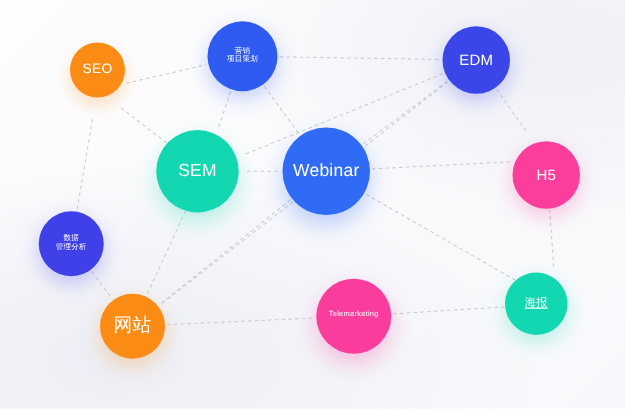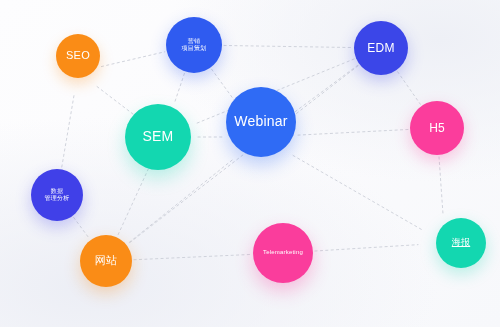--- a/index.html
+++ b/index.html
@@ -77,33 +77,33 @@
       <div class="node" style="left: 166px; top: 17px; width: 56px; height: 56px; background: rgb(47, 91, 240); box-shadow: rgba(47, 91, 240, 0.28) 0px 6px 16px; font-size: 6px;">
         <span class="label">营销
 项目策划</span>
       </div>
       <div class="node" style="left: 354px; top: 21px; width: 54px; height: 54px; background: rgb(59, 70, 232); box-shadow: rgba(59, 70, 232, 0.28) 0px 6px 16px; font-size: 12px;">
         <span class="label">EDM</span>
       </div>
       <div class="node" style="left: 125px; top: 104px; width: 66px; height: 66px; background: rgb(19, 215, 176); box-shadow: rgba(19, 215, 176, 0.28) 0px 8px 18px; font-size: 14px;">
         <span class="label">SEM</span>
       </div>
-      <div class="node" style="left: 226px; top: 87px; width: 70px; height: 70px; background: rgb(47, 107, 245); box-shadow: rgba(47, 107, 245, 0.3) 0px 8px 18px; font-size: 14px;">
+      <div class="node" style="left: 226px; top: 102px; width: 70px; height: 70px; background: rgb(47, 107, 245); box-shadow: rgba(47, 107, 245, 0.3) 0px 8px 18px; font-size: 14px;">
         <span class="label">Webinar</span>
       </div>
-      <div class="node" style="left: 410px; top: 101px; width: 54px; height: 54px; background: rgb(251, 61, 156); box-shadow: rgba(251, 61, 156, 0.28) 0px 6px 16px; font-size: 12px; text-align: center;">
+      <div class="node" style="left: 410px; top: 113px; width: 54px; height: 54px; background: rgb(251, 61, 156); box-shadow: rgba(251, 61, 156, 0.28) 0px 6px 16px; font-size: 12px; text-align: center;">
         <span class="label">H5</span>
       </div>
       <div class="node" style="left: 31px; top: 169px; width: 52px; height: 52px; background: rgb(64, 64, 232); box-shadow: rgba(64, 64, 232, 0.28) 0px 6px 16px; font-size: 6px;">
         <span class="label">数据
 管理分析</span>
       </div>
-      <div class="node" style="left: 80px; top: 235px; width: 52px; height: 52px; background: rgb(250, 140, 22); box-shadow: rgba(250, 140, 22, 0.3) 0px 6px 16px; font-size: 11px;">
+      <div class="node" style="left: 80px; top: 235px; width: 52px; height: 52px; background: rgb(250, 140, 22); box-shadow: rgba(250, 140, 22, 0.3) 0px 6px 16px; font-size: 15px;">
         <span class="label">网站</span>
       </div>
       <div class="node" style="left: 253px; top: 223px; width: 60px; height: 60px; background: rgb(250, 61, 156); box-shadow: rgba(250, 61, 156, 0.3) 0px 8px 18px; font-size: 6px;">
         <span class="label">Telemarketing</span>
       </div>
-      <div class="node" style="left: 436px; top: 218px; width: 50px; height: 50px; background: rgb(19, 215, 176); box-shadow: rgba(19, 215, 176, 0.28) 0px 6px 16px; font-size: 9px; text-decoration: underline;">
+      <div class="node" style="left: 404px; top: 218px; width: 50px; height: 50px; background: rgb(19, 215, 176); box-shadow: rgba(19, 215, 176, 0.28) 0px 6px 16px; font-size: 9px; text-decoration: underline;">
         <span class="label">海报</span>
       </div>
     </div>
 </div>
 
 </body></html>

